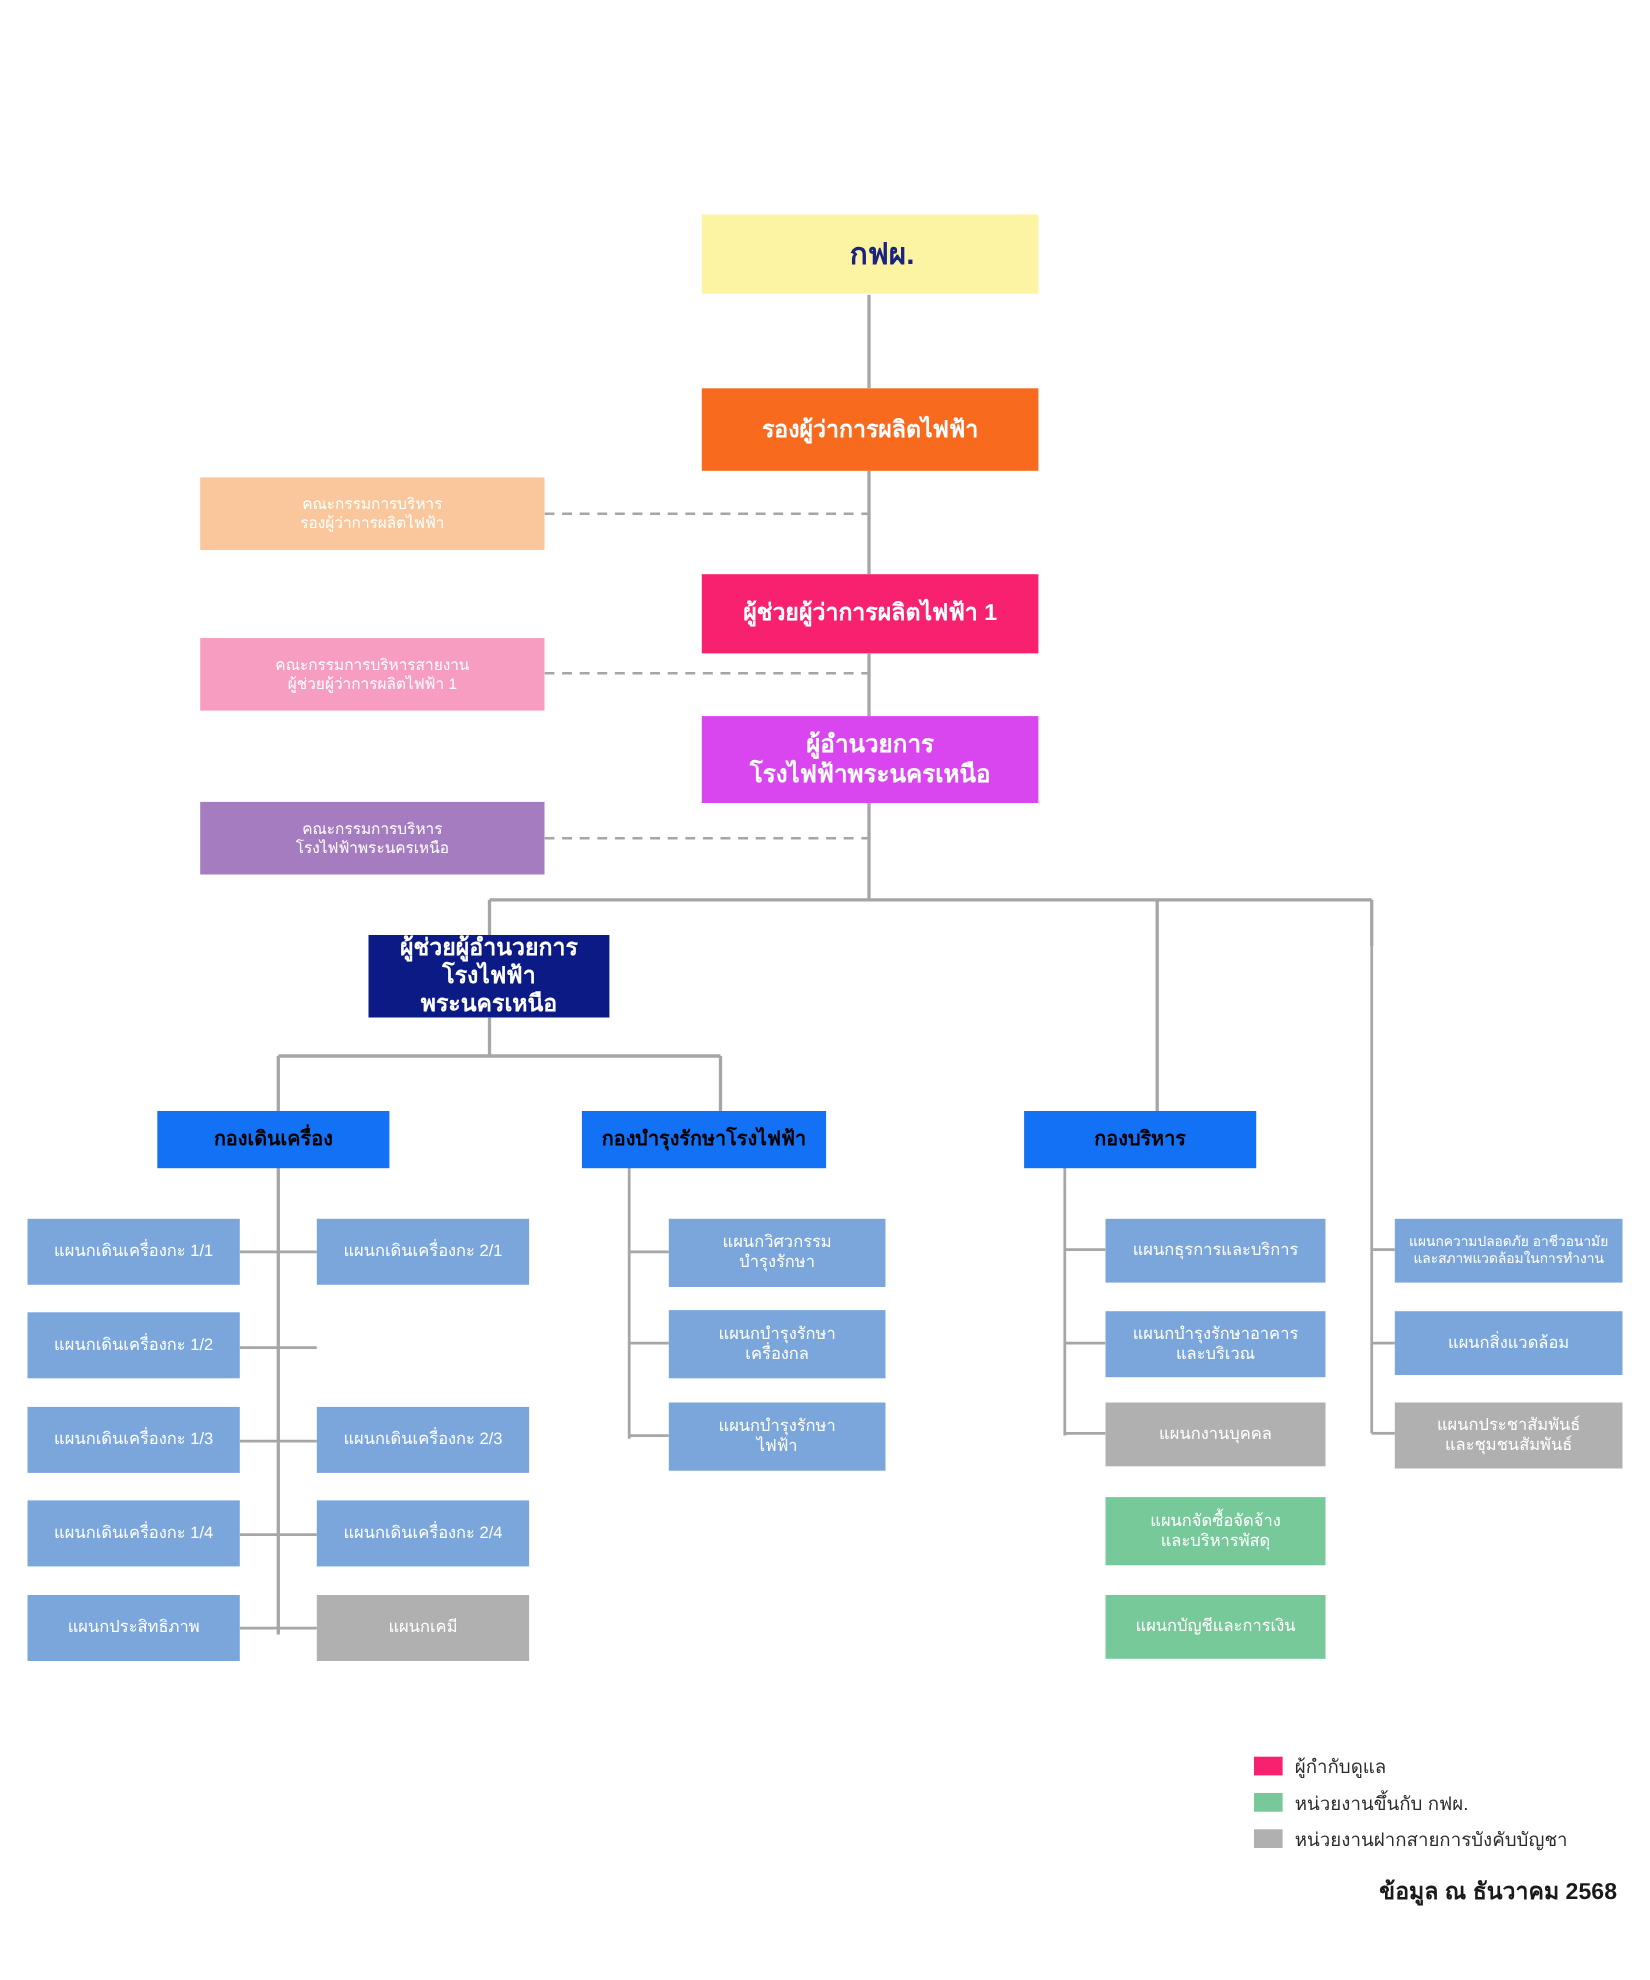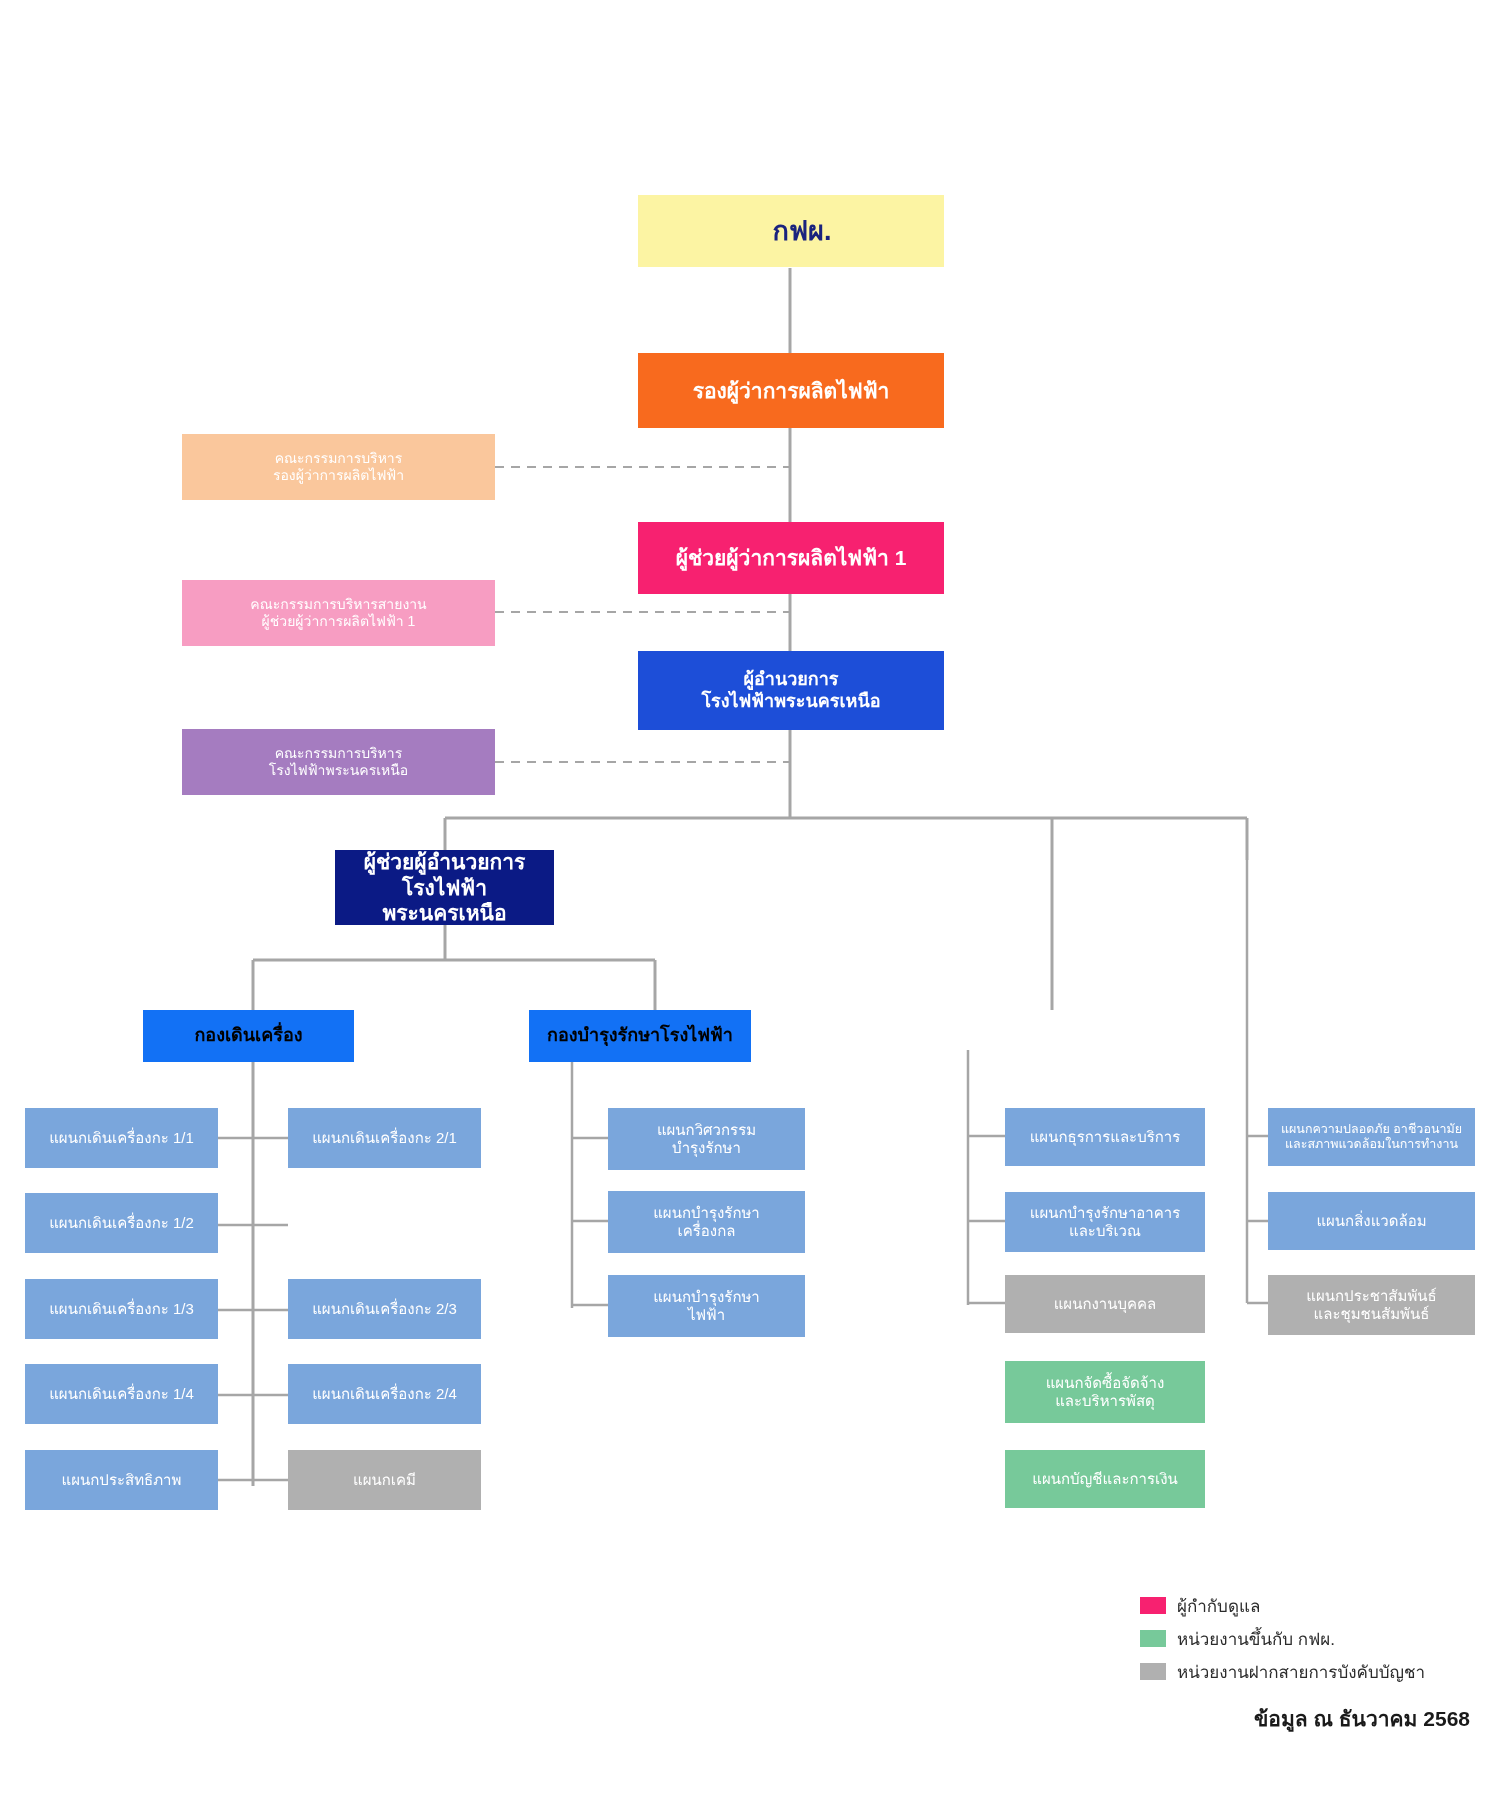--- a/index.html
+++ b/index.html
@@ -55,23 +55,23 @@
     font-size: 21px;
     font-weight: 700;
   }
   .n-assist {
     background: #f72170;
     color: #ffffff;
     font-size: 21px;
     font-weight: 700;
   }
   .n-director {
-    background: #1d4ed8;
-    color: #ffffff;
-    font-size: 18px;
+    background: #d946ef;
+    color: #ffffff;
+    font-size: 22px;
     font-weight: 700;
   }
   .n-assistdir {
     background: #0b1a85;
     color: #ffffff;
     font-size: 21px;
     font-weight: 700;
   }
   .n-division {
     background: #1271f5;
@@ -247,20 +247,21 @@
   <div class="node n-cmte-purple" style="left:182px; top:729px; width:313px; height:66px;">คณะกรรมการบริหาร
 โรงไฟฟ้าพระนครเหนือ</div>
 
   <div class="node n-assistdir" style="left:335px; top:850px; width:219px; height:75px;">ผู้ช่วยผู้อำนวยการ
 โรงไฟฟ้าพระนครเหนือ</div>
 
   <div class="node n-division" style="left:143px; top:1010px; width:211px; height:52px;">กองเดินเครื่อง</div>
 
   <div class="node n-division" style="left:529px; top:1010px; width:222px; height:52px;">กองบำรุงรักษาโรงไฟฟ้า</div>
 
+  <div class="node n-division" style="left:931px; top:1010px; width:211px; height:52px;">กองบริหาร</div>
 
   <div class="node n-dept" style="left:25px; top:1108px; width:193px; height:60px;">แผนกเดินเครื่องกะ 1/1</div>
   <div class="node n-dept" style="left:25px; top:1193px; width:193px; height:60px;">แผนกเดินเครื่องกะ 1/2</div>
   <div class="node n-dept" style="left:25px; top:1279px; width:193px; height:60px;">แผนกเดินเครื่องกะ 1/3</div>
   <div class="node n-dept" style="left:25px; top:1364px; width:193px; height:60px;">แผนกเดินเครื่องกะ 1/4</div>
   <div class="node n-dept" style="left:25px; top:1450px; width:193px; height:60px;">แผนกประสิทธิภาพ</div>
 
   <div class="node n-dept" style="left:288px; top:1108px; width:193px; height:60px;">แผนกเดินเครื่องกะ 2/1</div>
   <div class="node n-dept" style="left:288px; top:1279px; width:193px; height:60px;">แผนกเดินเครื่องกะ 2/3</div>
   <div class="node n-dept" style="left:288px; top:1364px; width:193px; height:60px;">แผนกเดินเครื่องกะ 2/4</div>

